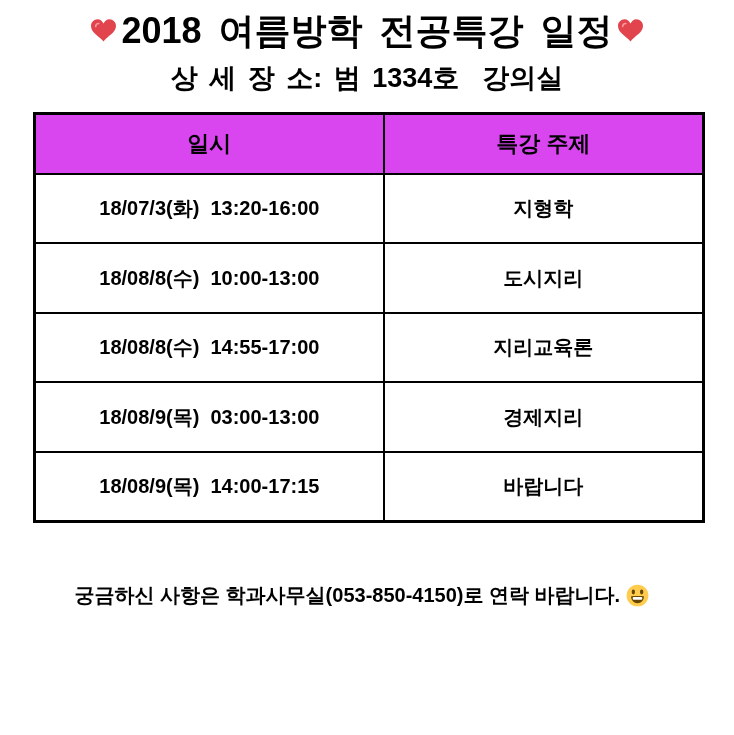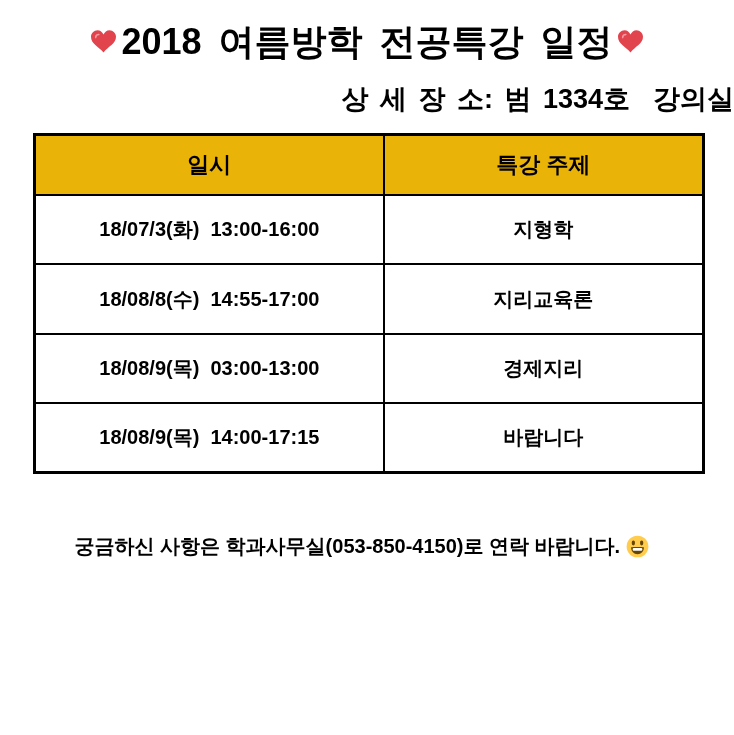--- a/index.html
+++ b/index.html
@@ -19,57 +19,57 @@
   .page {
     width: 734px;
     height: 735px;
     padding-top: 8px;
   }
   .title-row {
     display: flex;
     justify-content: center;
     align-items: center;
     gap: 5px;
-    margin: 11px auto;
+    margin: 0 auto;
   }
   .title-text {
     font-size: 36px;
     line-height: 1.25;
     word-spacing: 7px;
     white-space: pre;
   }
   .heart-icon svg {
     display: block;
   }
   .subtitle {
-    text-align: right;
+    text-align: center;
     font-size: 27px;
     line-height: 1.2;
-    margin-top: 19px;
+    margin-top: 9px;
     word-spacing: 4px;
     white-space: pre;
   }
   table.schedule {
     border-collapse: collapse;
     table-layout: fixed;
     width: 672px;
     margin: 18px 0 0 33px;
     border: 3px solid #000000;
   }
   table.schedule th,
   table.schedule td {
     border: 2px solid #000000;
     text-align: center;
     vertical-align: middle;
     white-space: pre;
     padding: 0;
   }
   table.schedule th {
     height: 60px;
-    background: #eab308;
+    background: #d946ef;
     font-size: 22px;
   }
   table.schedule td {
     height: 69.5px;
     font-size: 20px;
   }
   .col-datetime { width: 52.2%; }
   .col-topic    { width: 47.8%; }
   .footer {
     display: flex;
@@ -111,22 +111,26 @@
       <col class="col-topic">
     </colgroup>
     <thead>
       <tr>
         <th>일시</th>
         <th>특강 주제</th>
       </tr>
     </thead>
     <tbody>
       <tr>
-        <td>18/07/3(화)  13:00-16:00</td>
+        <td>18/07/3(화)  13:20-16:00</td>
         <td>지형학</td>
+      </tr>
+      <tr>
+        <td>18/08/8(수)  10:00-13:00</td>
+        <td>도시지리</td>
       </tr>
       <tr>
         <td>18/08/8(수)  14:55-17:00</td>
         <td>지리교육론</td>
       </tr>
       <tr>
         <td>18/08/9(목)  03:00-13:00</td>
         <td>경제지리</td>
       </tr>
       <tr>

